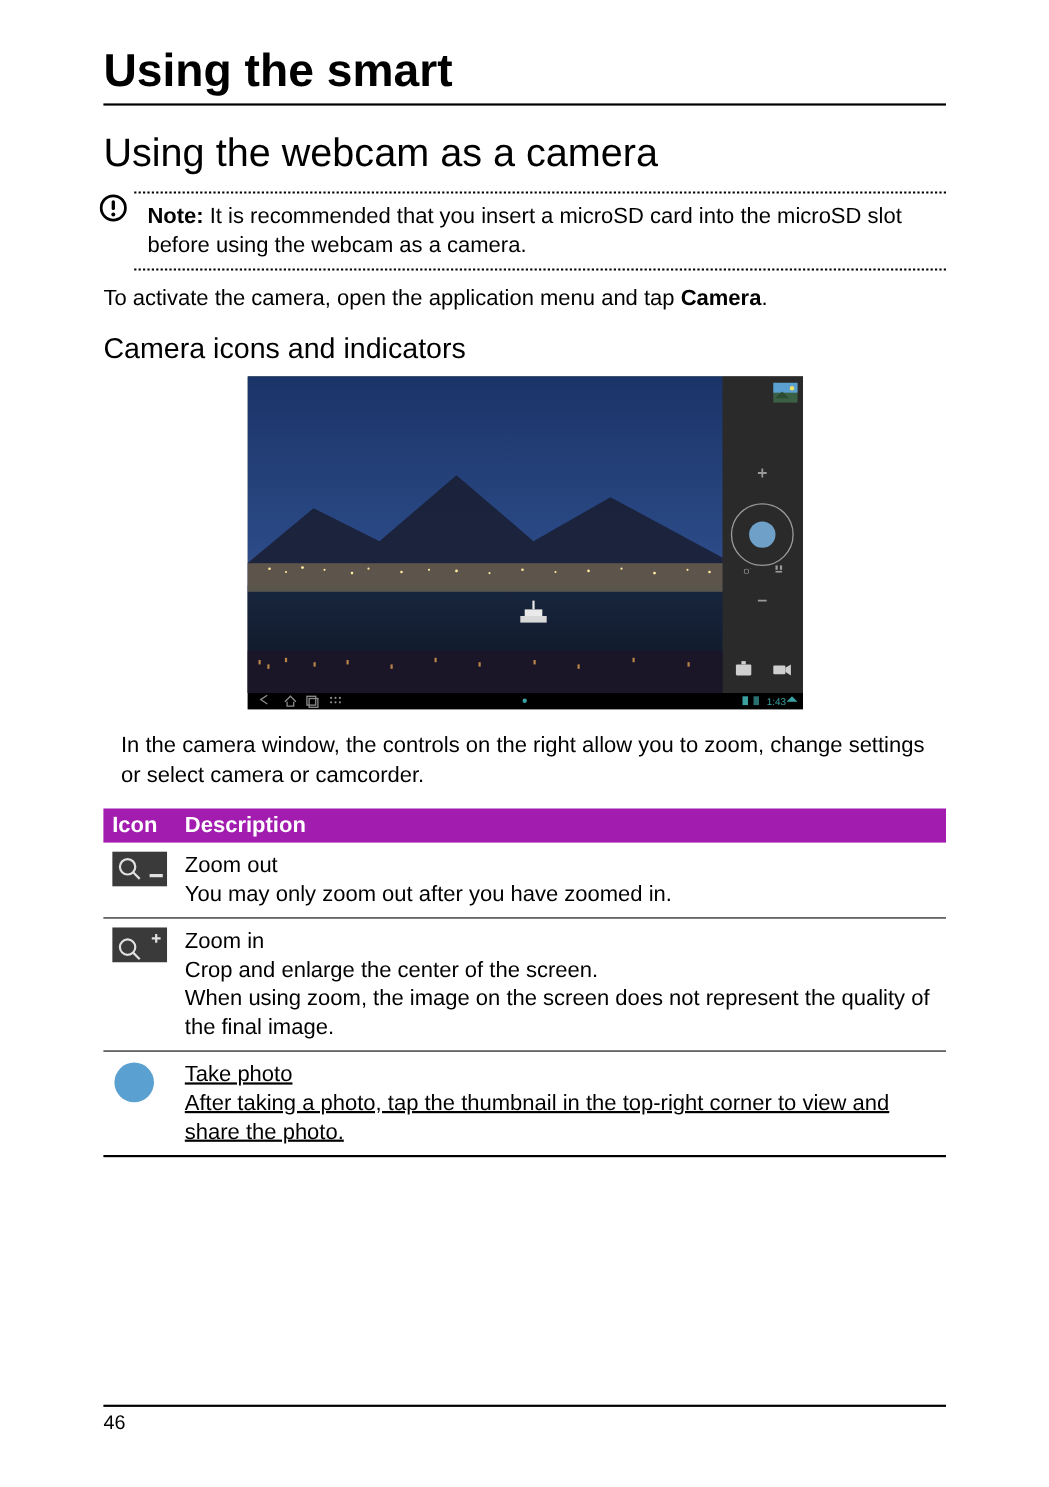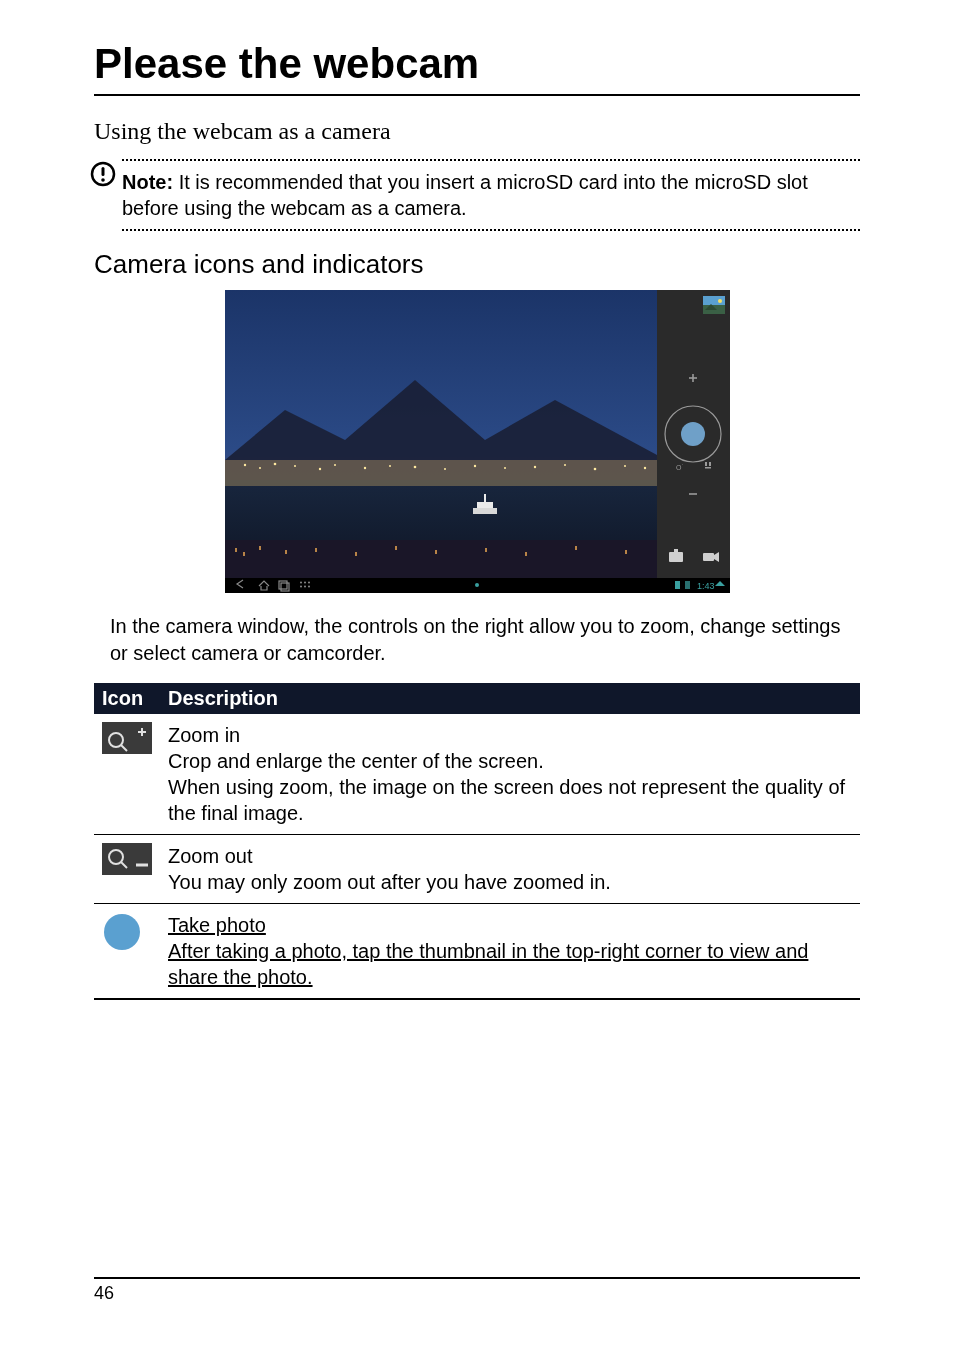--- a/index.html
+++ b/index.html
@@ -23,24 +23,23 @@
     padding-bottom: 6px;
     margin-top: 0;
     margin-bottom: 22px;
   }
   .body-text {
     font-size: 20px;
     line-height: 1.35;
     margin: 0 0 16px 20px;
   }
   .h2 {
-    font-size: 24px;
+    font-size: 36px;
     font-weight: normal;
     margin: 8px 0 14px 0;
-    font-family: Liberation Serif, serif;
   }
   .h3 {
     font-size: 26px;
     font-weight: normal;
     margin: 18px 0 10px 0;
   }
   .note-box {
     border-top: 2px dotted #000;
     border-bottom: 2px dotted #000;
     margin-left: 28px;
@@ -48,41 +47,42 @@
     position: relative;
   }
   .note-icon {
     position: absolute;
     top: 0;
     left: -32px;
   }
   .note-text {
     font-size: 20px;
     line-height: 1.3;
+    margin-left: 12px;
   }
   .note-label {
     font-weight: bold;
   }
   .activate {
     font-size: 20px;
     margin: 14px 0 0 0;
   }
   .camera-shot {
     margin: 8px auto 20px auto;
     width: 505px;
     height: 303px;
     display: block;
   }
   .icon-table {
     margin-top: 10px;
     border-collapse: collapse;
     width: 100%;
   }
   .icon-table thead th {
-    background: #0f172a;
+    background: #a21caf;
     color: #fff;
     font-size: 20px;
     font-weight: bold;
     text-align: left;
     padding: 4px 8px;
   }
   .icon-table td {
     padding: 8px;
     vertical-align: top;
     font-size: 20px;
@@ -116,38 +116,41 @@
     width: 40px;
     height: 40px;
     display: block;
   }
 </style>
 </head>
 <body>
 
 <div class="page">
 
-  <h1 class="title">Please the webcam</h1>
+  <h1 class="title">Using the smart</h1>
 
 
   <h2 class="h2">Using the webcam as a camera</h2>
 
   <div class="note-box">
     <span class="note-icon">
       <svg width="26" height="26" viewBox="0 0 26 26">
         <circle cx="13" cy="13" r="11" fill="none" stroke="#000" stroke-width="2.5"></circle>
         <rect x="11.5" y="6" width="3" height="9" rx="1.5" fill="#000"></rect>
         <circle cx="13" cy="19" r="1.8" fill="#000"></circle>
       </svg>
     </span>
     <div class="note-text">
       <span class="note-label">Note:</span><span> It is recommended that you insert a microSD card into the microSD slot before using the webcam as a camera.</span>
     </div>
   </div>
 
+  <p class="activate">
+    <span>To activate the camera, open the application menu and tap </span><b>Camera</b><span>.</span>
+  </p>
 
   <h3 class="h3">Camera icons and indicators</h3>
 
   <svg class="camera-shot" viewBox="0 0 505 303">
     <defs>
       <linearGradient id="sky" x1="0" y1="0" x2="0" y2="1">
         <stop offset="0" stop-color="#1b3468"></stop>
         <stop offset="0.55" stop-color="#2b4a86"></stop>
         <stop offset="0.85" stop-color="#6a5a76"></stop>
         <stop offset="1" stop-color="#8a6a5a"></stop>
@@ -290,51 +293,51 @@
         <th>Icon</th>
         <th>Description</th>
       </tr>
     </thead>
     <tbody>
       <tr>
         <td class="row-icon">
           <span>
             <svg class="mini-icon" viewBox="0 0 50 32">
               <rect x="0" y="0" width="50" height="32" fill="#3a3a3a"></rect>
+              <circle cx="14" cy="14" r="7" fill="none" stroke="#e0e0e0" stroke-width="2"></circle>
+              <line x1="19" y1="19" x2="25" y2="25" stroke="#e0e0e0" stroke-width="2"></line>
+              <line x1="34" y1="22" x2="46" y2="22" stroke="#e0e0e0" stroke-width="3"></line>
+            </svg>
+          </span>
+        </td>
+        <td>
+          <div>Zoom out</div>
+          <div>You may only zoom out after you have zoomed in.</div>
+        </td>
+      </tr>
+      <tr>
+        <td class="row-icon">
+          <span>
+            <svg class="mini-icon" viewBox="0 0 50 32">
+              <rect x="0" y="0" width="50" height="32" fill="#3a3a3a"></rect>
               <circle cx="14" cy="18" r="7" fill="none" stroke="#e0e0e0" stroke-width="2"></circle>
               <line x1="19" y1="23" x2="25" y2="29" stroke="#e0e0e0" stroke-width="2"></line>
               <g stroke="#e0e0e0" stroke-width="2">
                 <line x1="36" y1="10" x2="44" y2="10"></line>
                 <line x1="40" y1="6" x2="40" y2="14"></line>
               </g>
             </svg>
           </span>
         </td>
         <td>
           <div>Zoom in</div>
           <div style="white-space:pre-line">Crop and enlarge the center of the screen.
 When using zoom, the image on the screen does not represent the quality of the final image.</div>
         </td>
       </tr>
-      <tr>
-        <td class="row-icon">
-          <span>
-            <svg class="mini-icon" viewBox="0 0 50 32">
-              <rect x="0" y="0" width="50" height="32" fill="#3a3a3a"></rect>
-              <circle cx="14" cy="14" r="7" fill="none" stroke="#e0e0e0" stroke-width="2"></circle>
-              <line x1="19" y1="19" x2="25" y2="25" stroke="#e0e0e0" stroke-width="2"></line>
-              <line x1="34" y1="22" x2="46" y2="22" stroke="#e0e0e0" stroke-width="3"></line>
-            </svg>
-          </span>
-        </td>
-        <td>
-          <div>Zoom out</div>
-          <div>You may only zoom out after you have zoomed in.</div>
-        </td>
-      </tr>
       <tr class="last">
         <td class="row-icon">
           <span>
             <svg class="round-icon" viewBox="0 0 40 40">
               <circle cx="20" cy="20" r="18" fill="#5aa0d0"></circle>
             </svg>
           </span>
         </td>
         <td>
           <div>Take photo</div>

